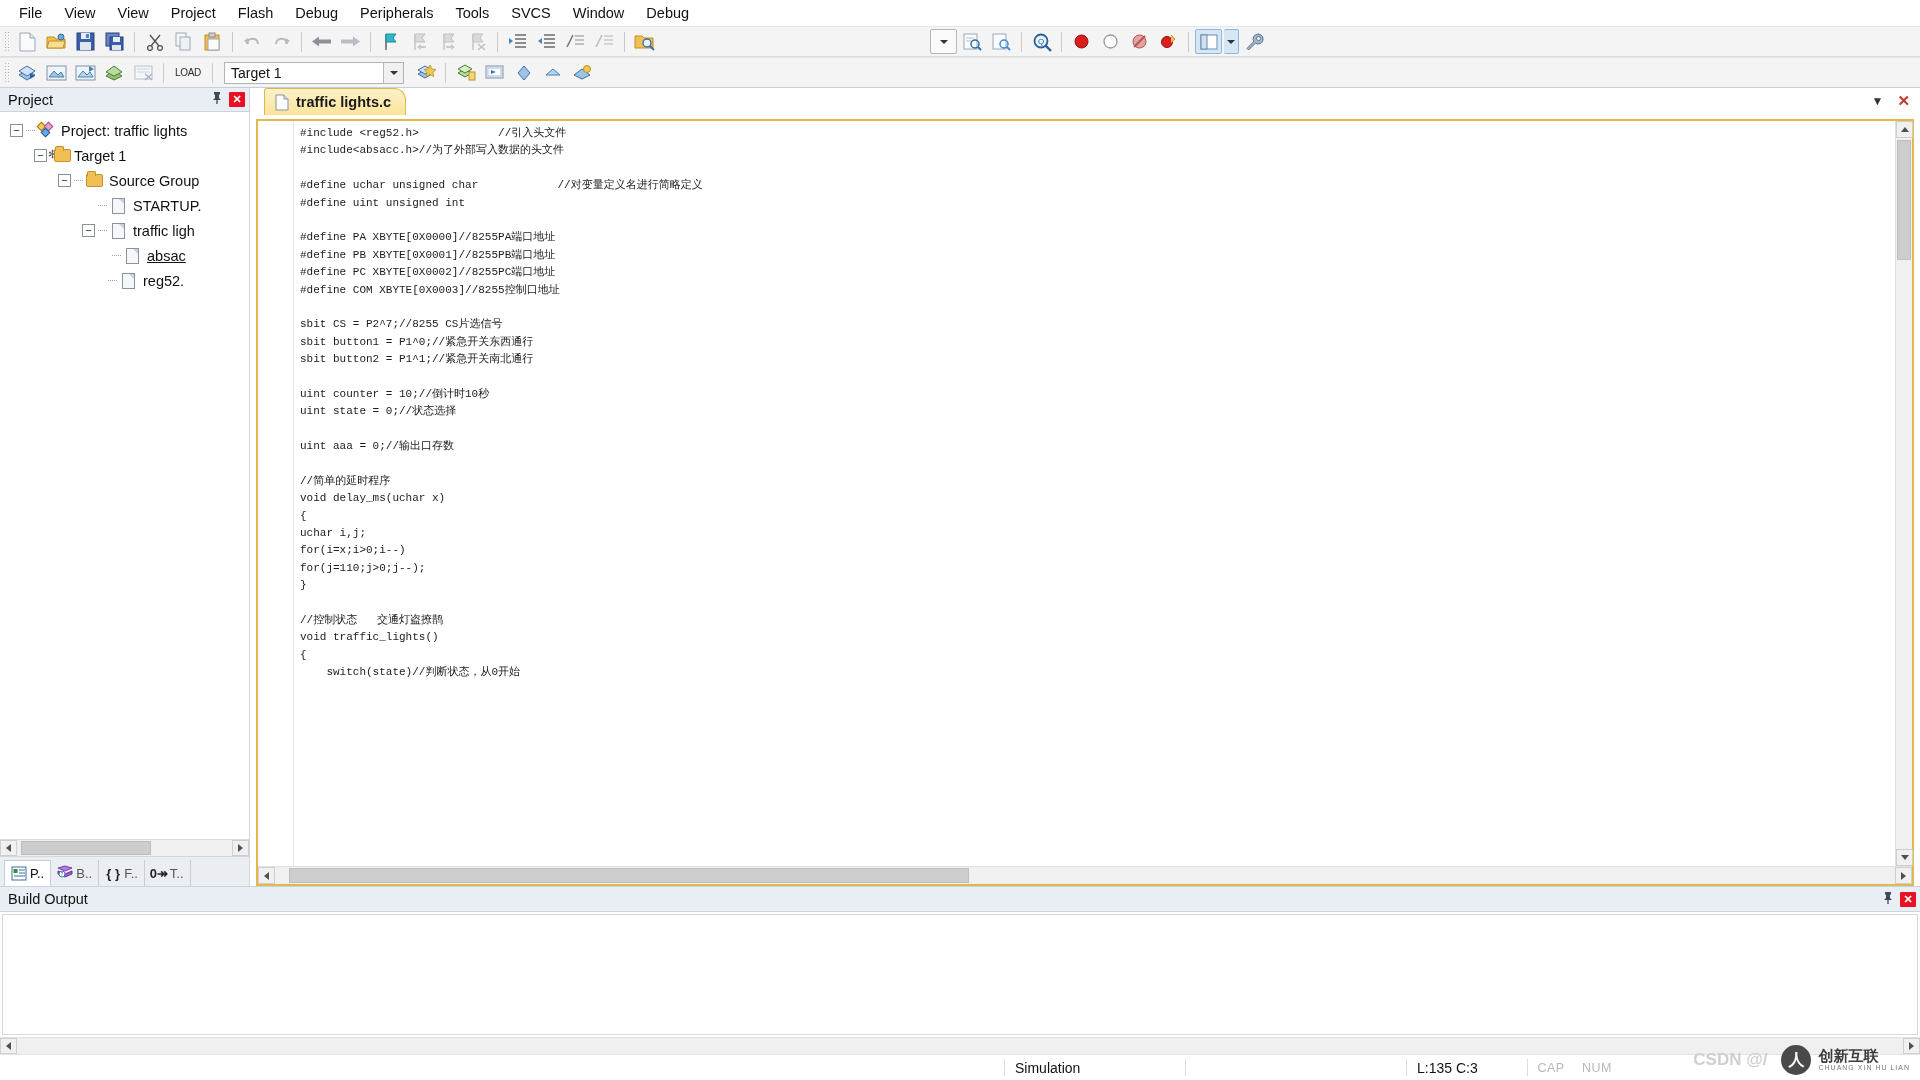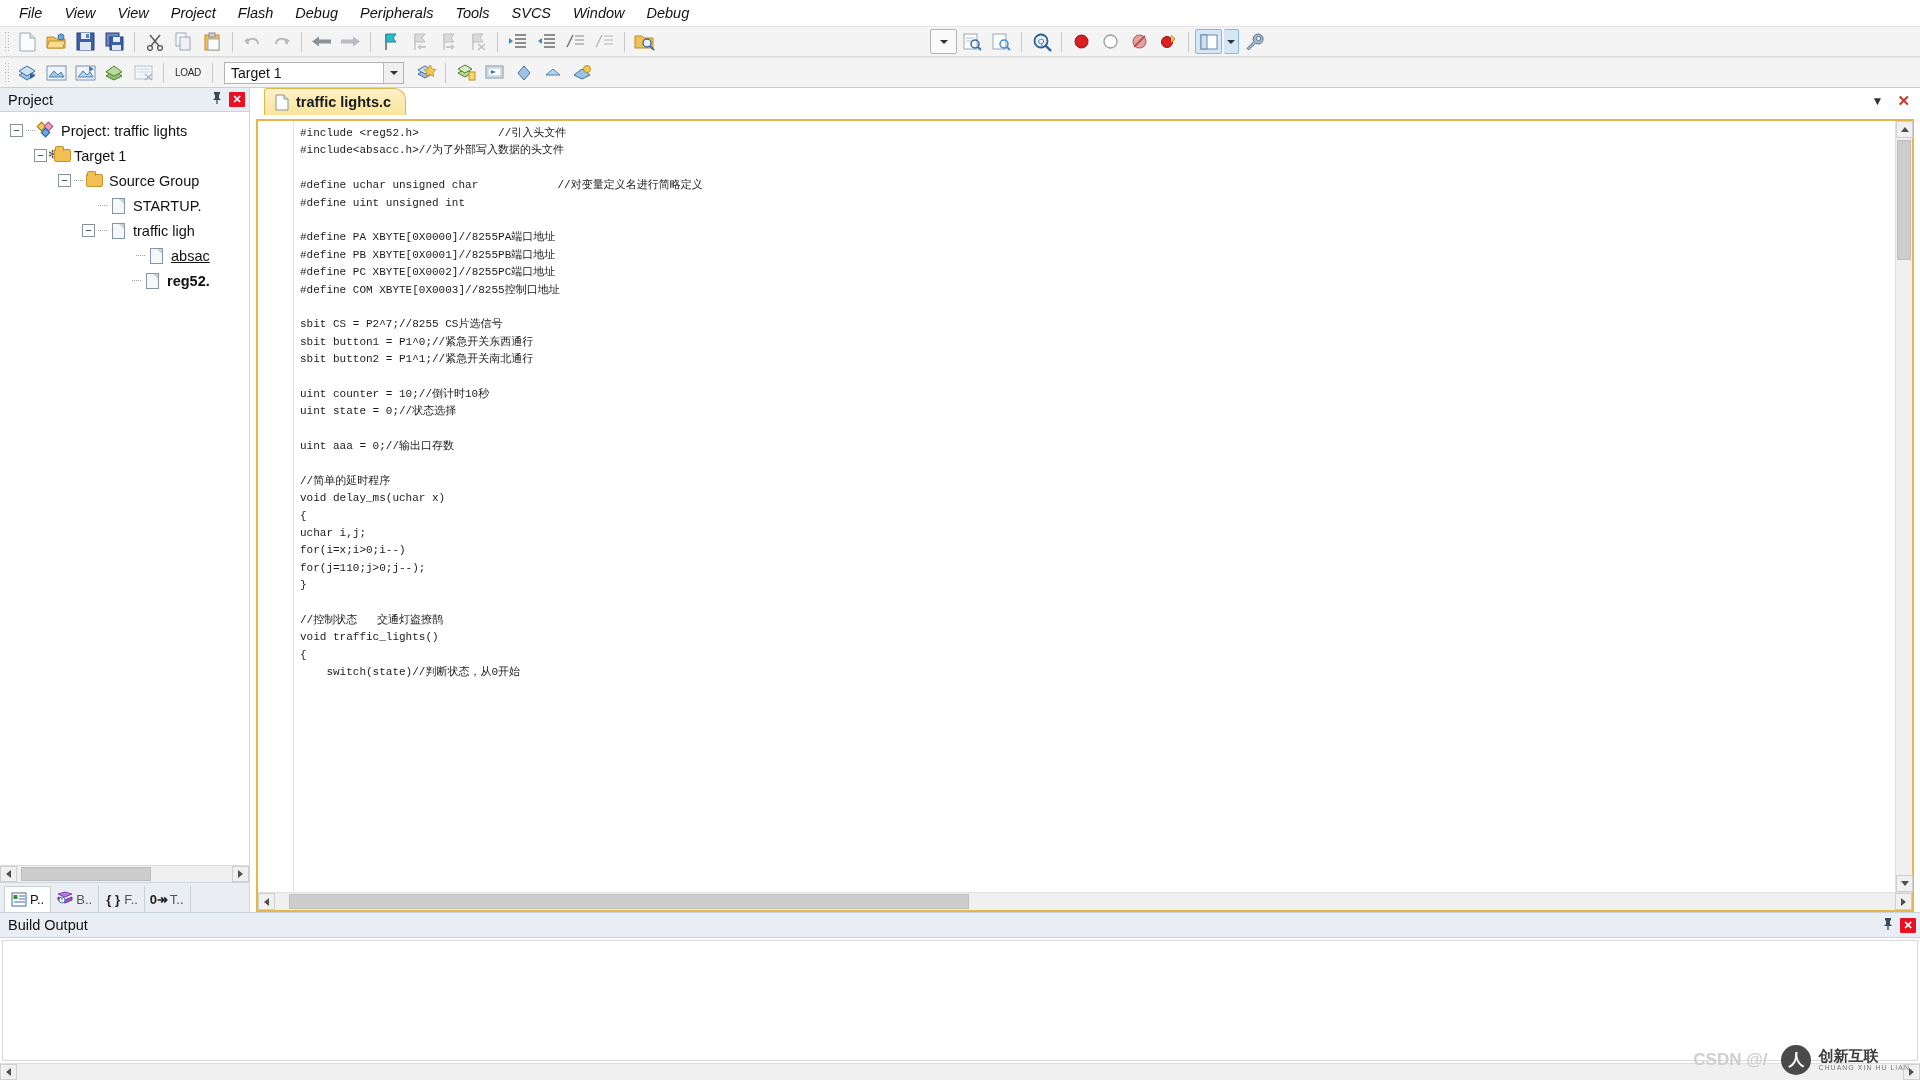--- a/index.html
+++ b/index.html
@@ -53,21 +53,21 @@
   .wc svg { display: block; }
 
   
   .menubar {
     height: 26px; flex: 0 0 26px;
     display: flex; align-items: center;
     background: #ffffff; padding-left: 8px;
   }
   .menubar .mi {
     font-size: 14.5px; color: #111;
-    padding: 3px 11px; white-space: nowrap; cursor: default; font-style: italic;
+    padding: 3px 11px; white-space: nowrap; cursor: default;
   }
 
   
   .toolbar {
     flex: 0 0 31px; height: 31px;
     display: flex; align-items: center;
     background: #f4f4f4;
     border-top: 1px solid #e6e6e6;
     border-bottom: 1px solid #dcdcdc;
     padding-left: 3px;
@@ -750,30 +750,30 @@
 
         <div class="tnode" style="padding-left:82px;">
           <span class="expander">−</span>
           <span class="dots"></span>
           <span class="nicon">
               <span class="ic-doc"></span>
             </span>
           <span class="nlabel">traffic ligh</span>
         </div>
 
-        <div class="tnode" style="padding-left:120px;text-decoration:underline;">
+        <div class="tnode" style="padding-left:96px;text-decoration:underline;">
           <span class="exp-spacer"></span>
           <span class="dots"></span>
           <span class="nicon">
               <span class="ic-doc"></span>
             </span>
           <span class="nlabel">absac</span>
         </div>
 
-        <div class="tnode" style="padding-left:116px;font-weight:bold;">
+        <div class="tnode" style="padding-left:92px;">
           <span class="exp-spacer"></span>
           <span class="dots"></span>
           <span class="nicon">
               <span class="ic-doc"></span>
             </span>
           <span class="nlabel">reg52.</span>
         </div>
       </div>
 
       <div class="proj-hscroll">
@@ -889,20 +889,33 @@
       <div class="sb-btn">
           <span class="tri-l"></span>
         </div>
       <div class="sb-track"></div>
       <div class="sb-btn">
           <span class="tri-r"></span>
         </div>
     </div>
   </div>
 
+  <div class="statusbar">
+    <div class="st-grow"></div>
+    <div class="st-sep"></div>
+    <div class="st-cell" style="width:180px;">Simulation</div>
+    <div class="st-sep"></div>
+    <div class="st-cell" style="width:220px;"></div>
+    <div class="st-sep"></div>
+    <div class="st-cell" style="width:120px;">L:135 C:3</div>
+    <div class="st-sep"></div>
+    <div class="st-cell st-caps" style="width:46px;justify-content:center;">CAP</div>
+    <div class="st-cell st-caps" style="width:46px;justify-content:center;">NUM</div>
+    <div style="width:300px;flex:0 0 300px;"></div>
+  </div>
 
   <div class="watermark">
     <span class="wm-text">CSDN @/</span>
     <span class="wm-logo">
       <span class="wm-circle">人</span>
       <span class="wm-cn">
         <b>创新互联</b>
         <span>CHUANG XIN HU LIAN</span>
       </span>
     </span>

